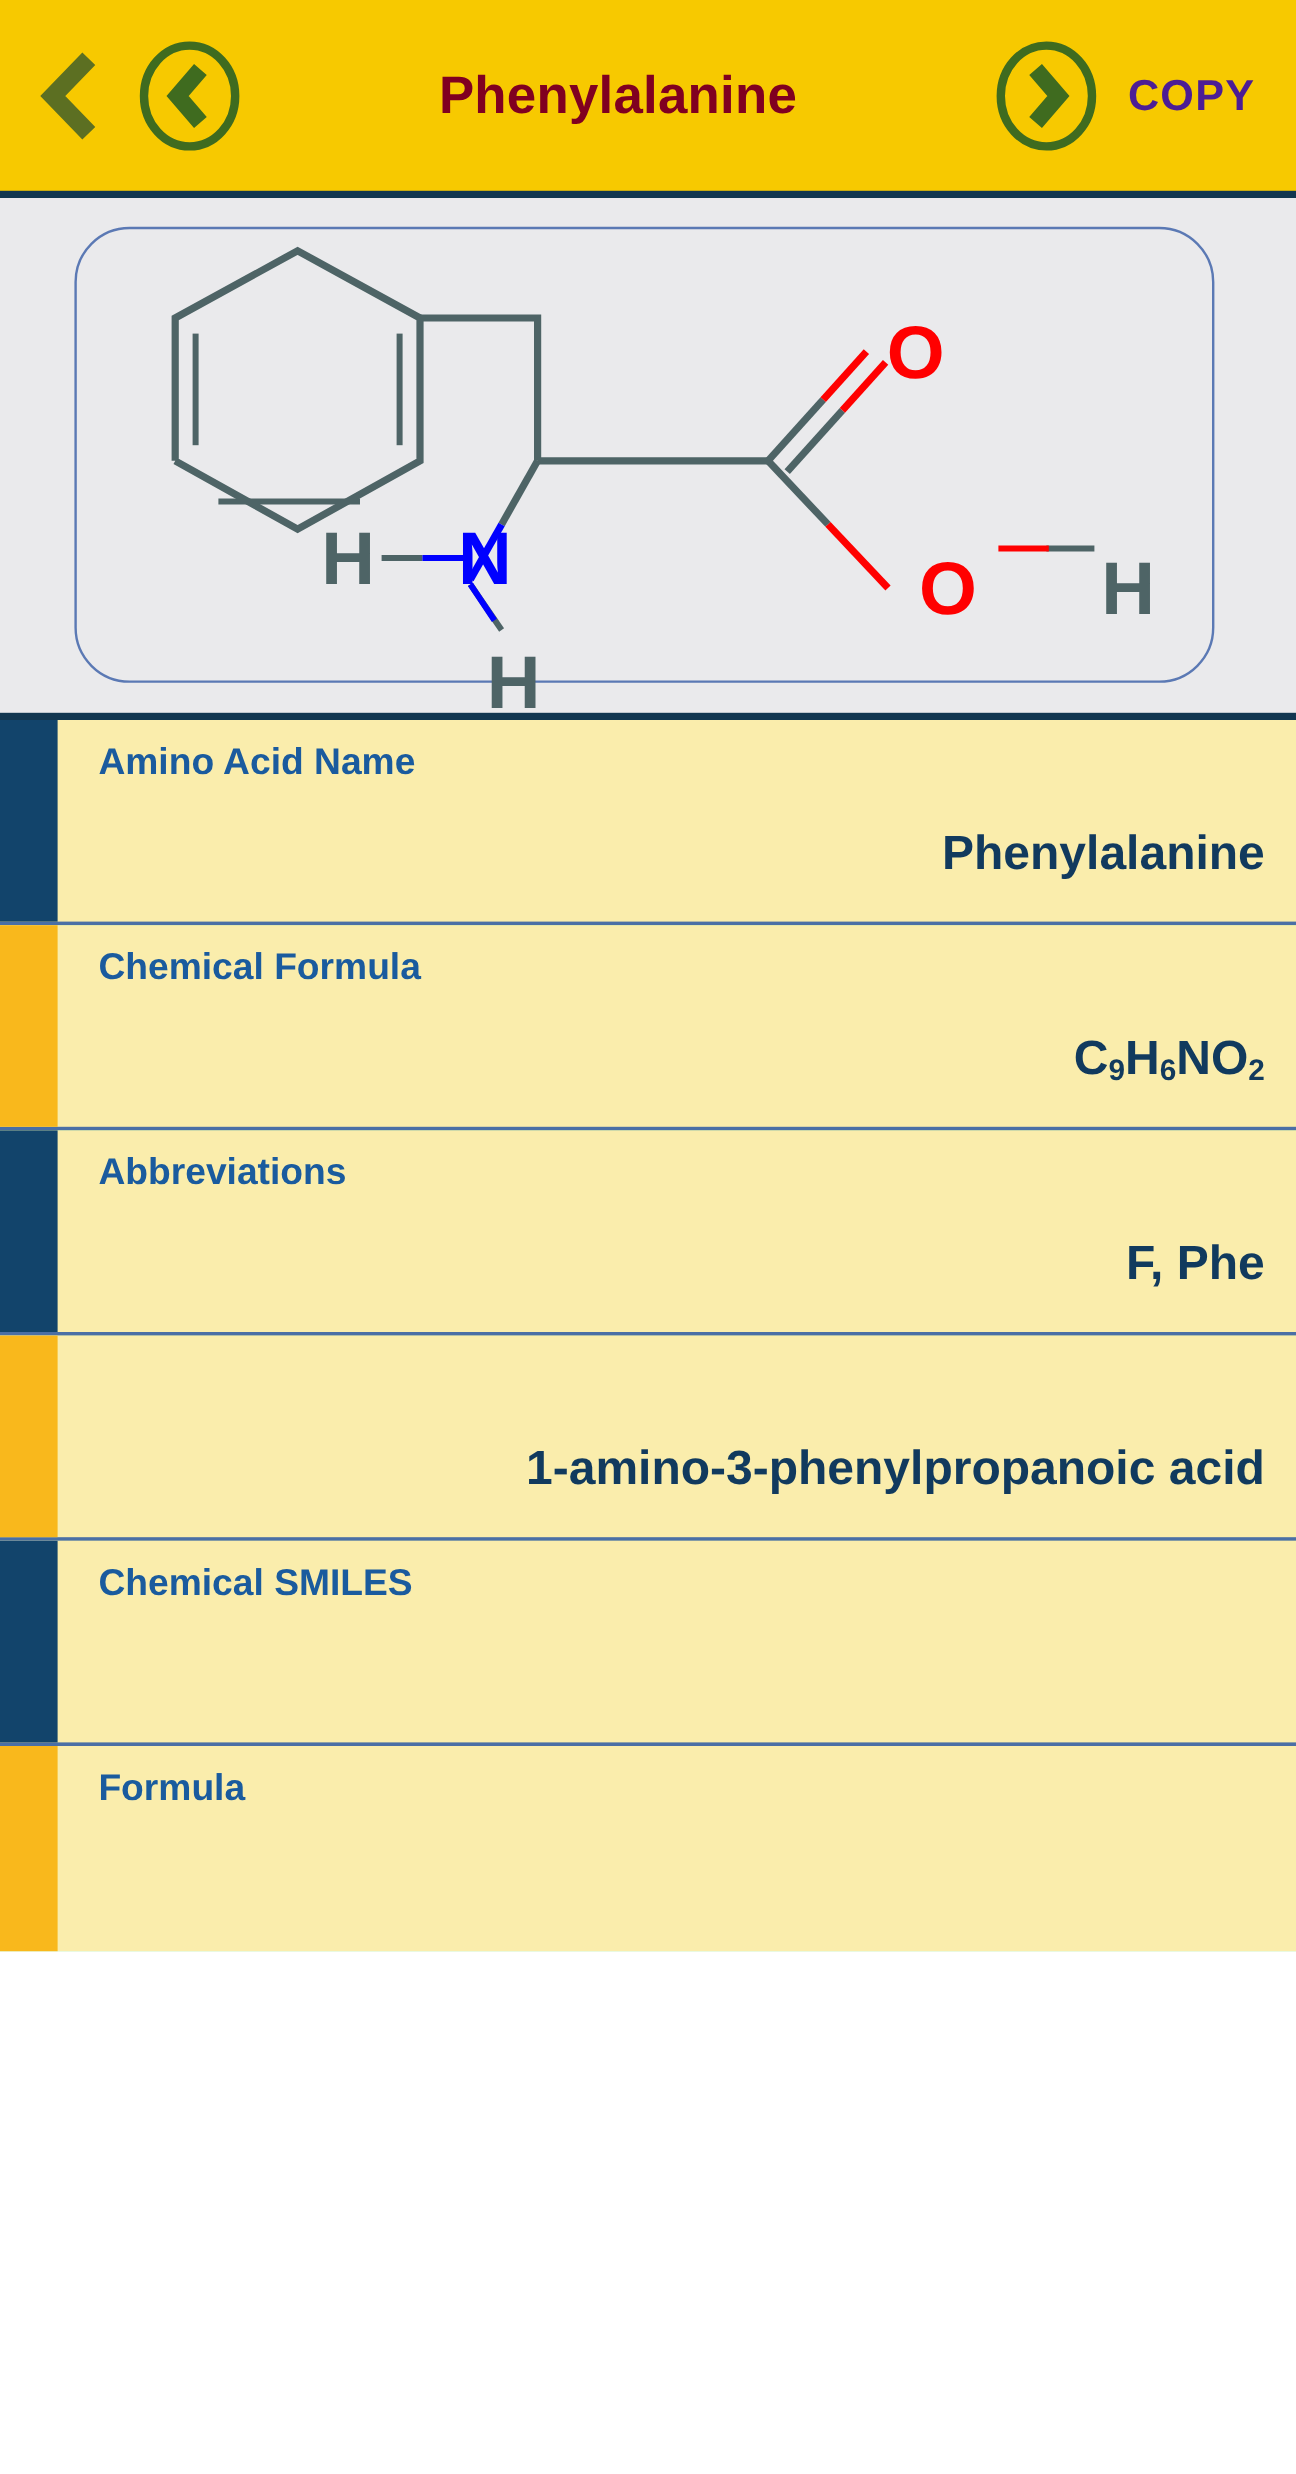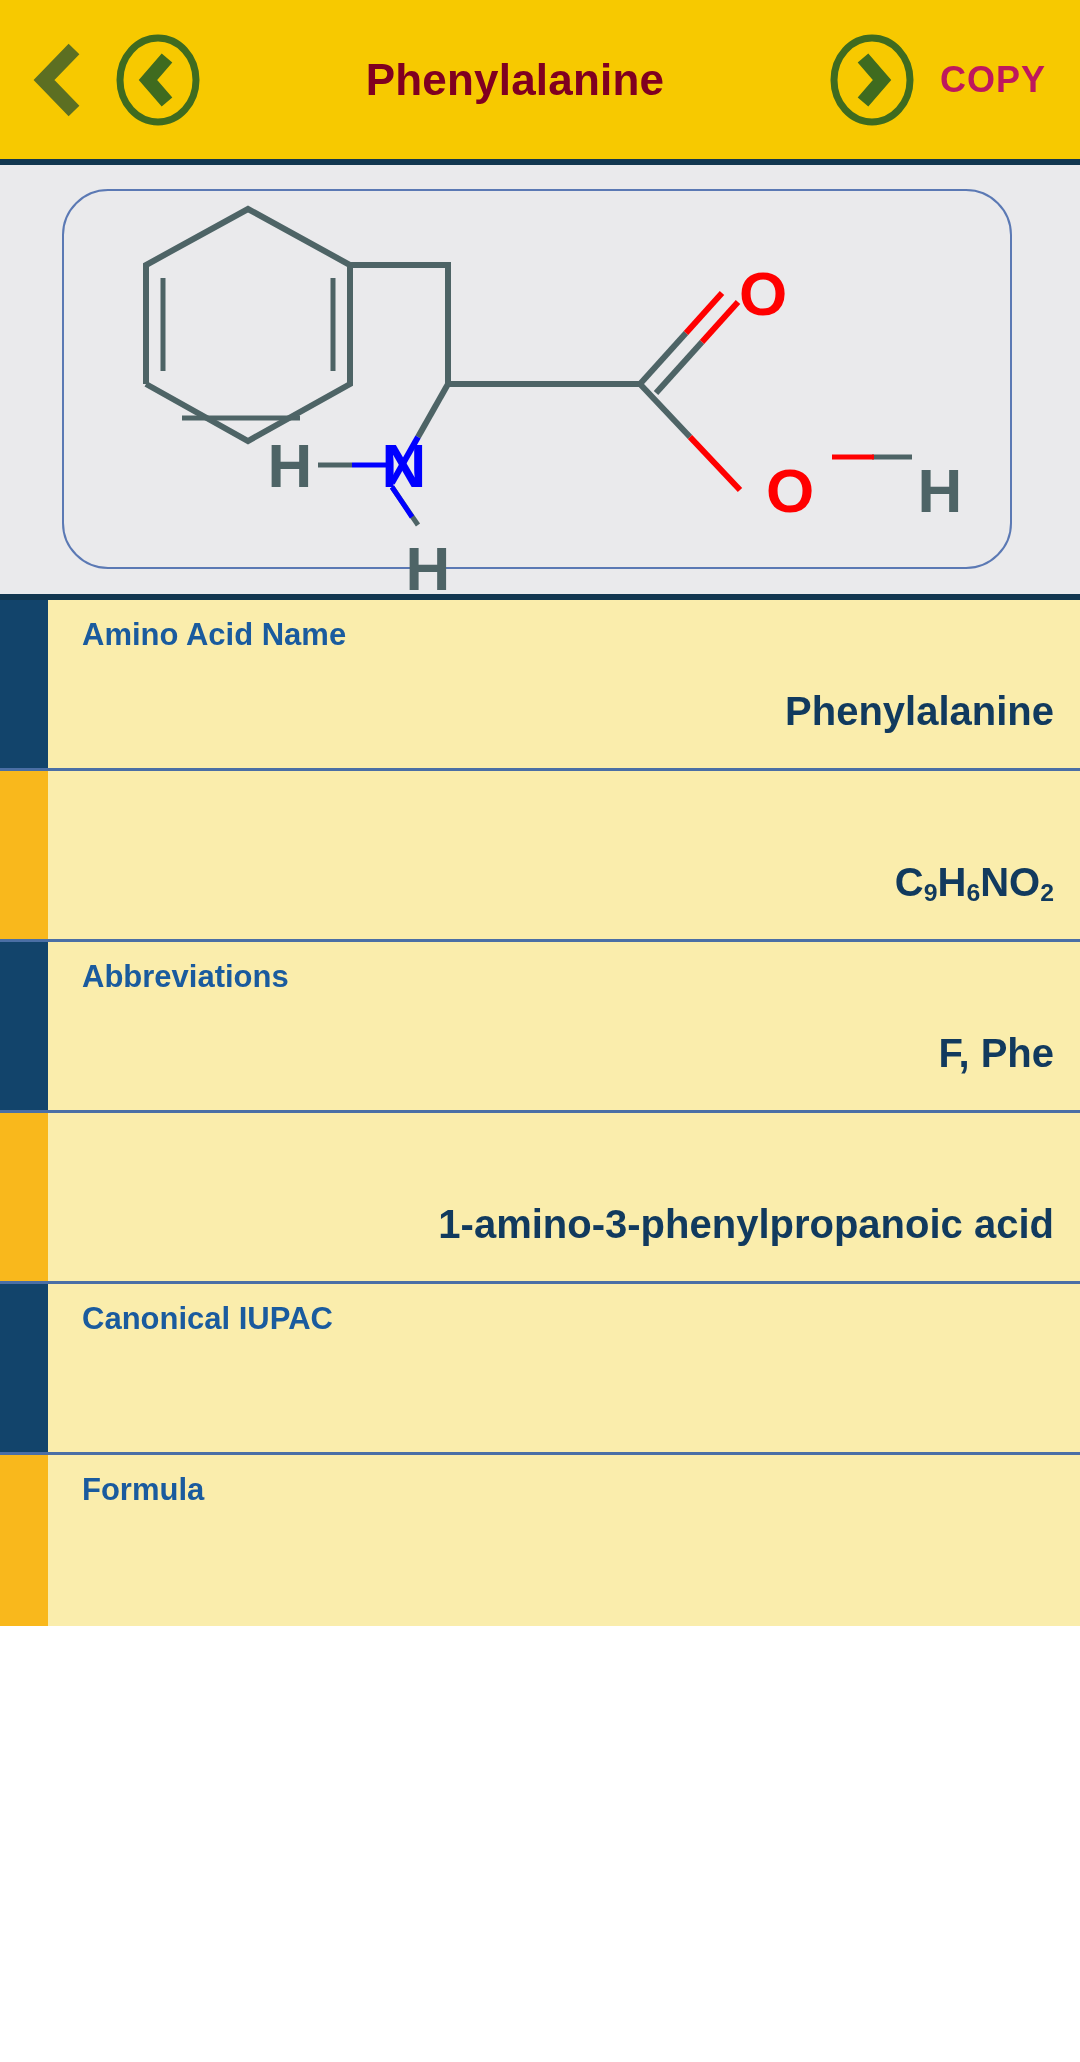--- a/index.html
+++ b/index.html
@@ -46,21 +46,21 @@
     text-align: center;
     color: #800020;
     font-size: 44px;
     font-weight: bold;
     letter-spacing: 0.2px;
     white-space: nowrap;
   }
 
   .copy-btn {
     flex: 0 0 auto;
-    color: #be185d;
+    color: #4c1d95;
     font-size: 36px;
     font-weight: bold;
     letter-spacing: 1px;
     margin-left: 22px;
     margin-right: 6px;
     cursor: pointer;
   }
 
   
   .structure-panel {
@@ -230,20 +230,21 @@
     <div class="accent-bar accent-navy"></div>
     <div class="row-body">
       <div class="row-label">Amino Acid Name</div>
       <div class="row-value">Phenylalanine</div>
     </div>
   </div>
 
   <div class="info-row">
     <div class="accent-bar accent-gold"></div>
     <div class="row-body">
+      <div class="row-label">Chemical Formula</div>
       <div class="row-value" id="formula-value"><span>C</span><sub>9</sub><span>H</span><sub>6</sub><span>NO</span><sub>2</sub></div>
     </div>
   </div>
 
   <div class="info-row">
     <div class="accent-bar accent-navy"></div>
     <div class="row-body">
       <div class="row-label">Abbreviations</div>
       <div class="row-value">F, Phe</div>
     </div>
@@ -252,21 +253,21 @@
   <div class="info-row">
     <div class="accent-bar accent-gold"></div>
     <div class="row-body">
       <div class="row-value">1-amino-3-phenylpropanoic acid</div>
     </div>
   </div>
 
   <div class="info-row">
     <div class="accent-bar accent-navy"></div>
     <div class="row-body">
-      <div class="row-label">Canonical IUPAC</div>
+      <div class="row-label">Chemical SMILES</div>
     </div>
   </div>
 
   <div class="info-row">
     <div class="accent-bar accent-gold"></div>
     <div class="row-body">
       <div class="row-label">Formula</div>
       <div class="row-value"></div>
     </div>
   </div>

